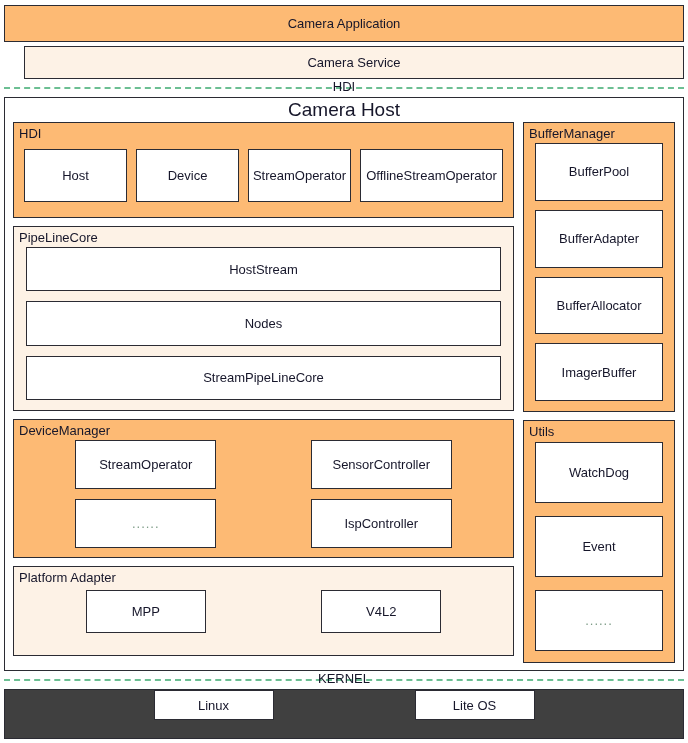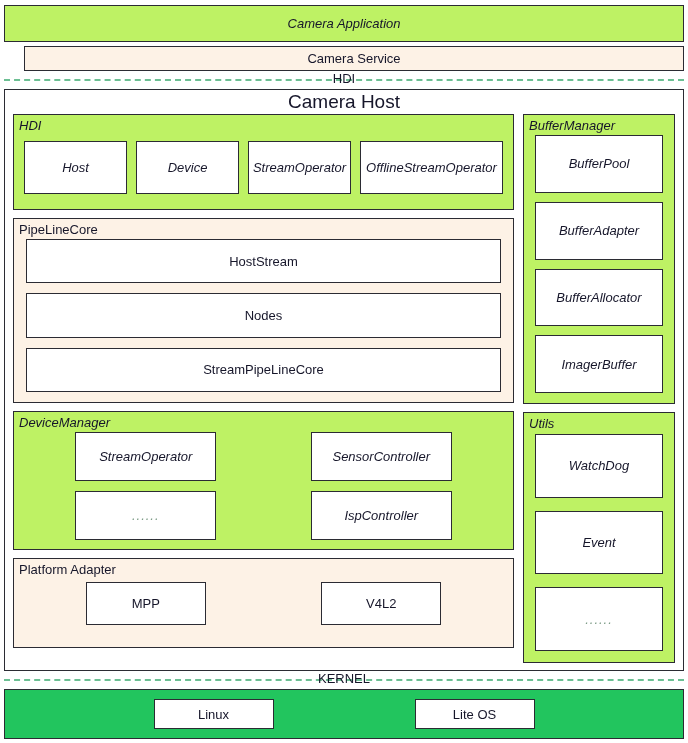--- a/index.html
+++ b/index.html
@@ -31,29 +31,29 @@
   
   .bx {
     box-sizing: border-box;
     border: 1px solid #2b2b33;
     display: flex;
     align-items: center;
     justify-content: center;
     text-align: center;
     background: #ffffff;
   }
-  .bx-blue   { background: #bef264; font-style: italic; }
+  .bx-blue   { background: #fdba74; }
   .bx-cream  { background: #fdf2e6; }
 
   
   .band {
     height: 37px;
     flex: none;
   }
-  .band-service { height: 25px; margin-top: 4px; margin-left: 20px; }
+  .band-service { height: 33px; margin-top: 4px; margin-left: 20px; }
 
   
   .divider {
     position: relative;
     height: 15px;
     flex: none;
     display: flex;
     align-items: center;
     justify-content: center;
   }
@@ -216,24 +216,24 @@
     color: #16162a;
   }
   .cell.dots { color: #7d9c87; letter-spacing: 1px; }
 
   
   .kernel-band {
     flex: 0 0 50px;
     margin-top: 3px;
     box-sizing: border-box;
     border: 1px solid #2b2b33;
-    background: #22c55e;
-    display: flex;
-    flex-direction: row;
-    align-items: center;
+    background: #404040;
+    display: flex;
+    flex-direction: row;
+    align-items: flex-start;
     justify-content: space-around;
     padding: 0 78px;
   }
   .kernel-band .cell { flex: 0 0 120px; height: 30px; }
 </style>
 </head>
 <body>
 
 <div class="stack">
 

